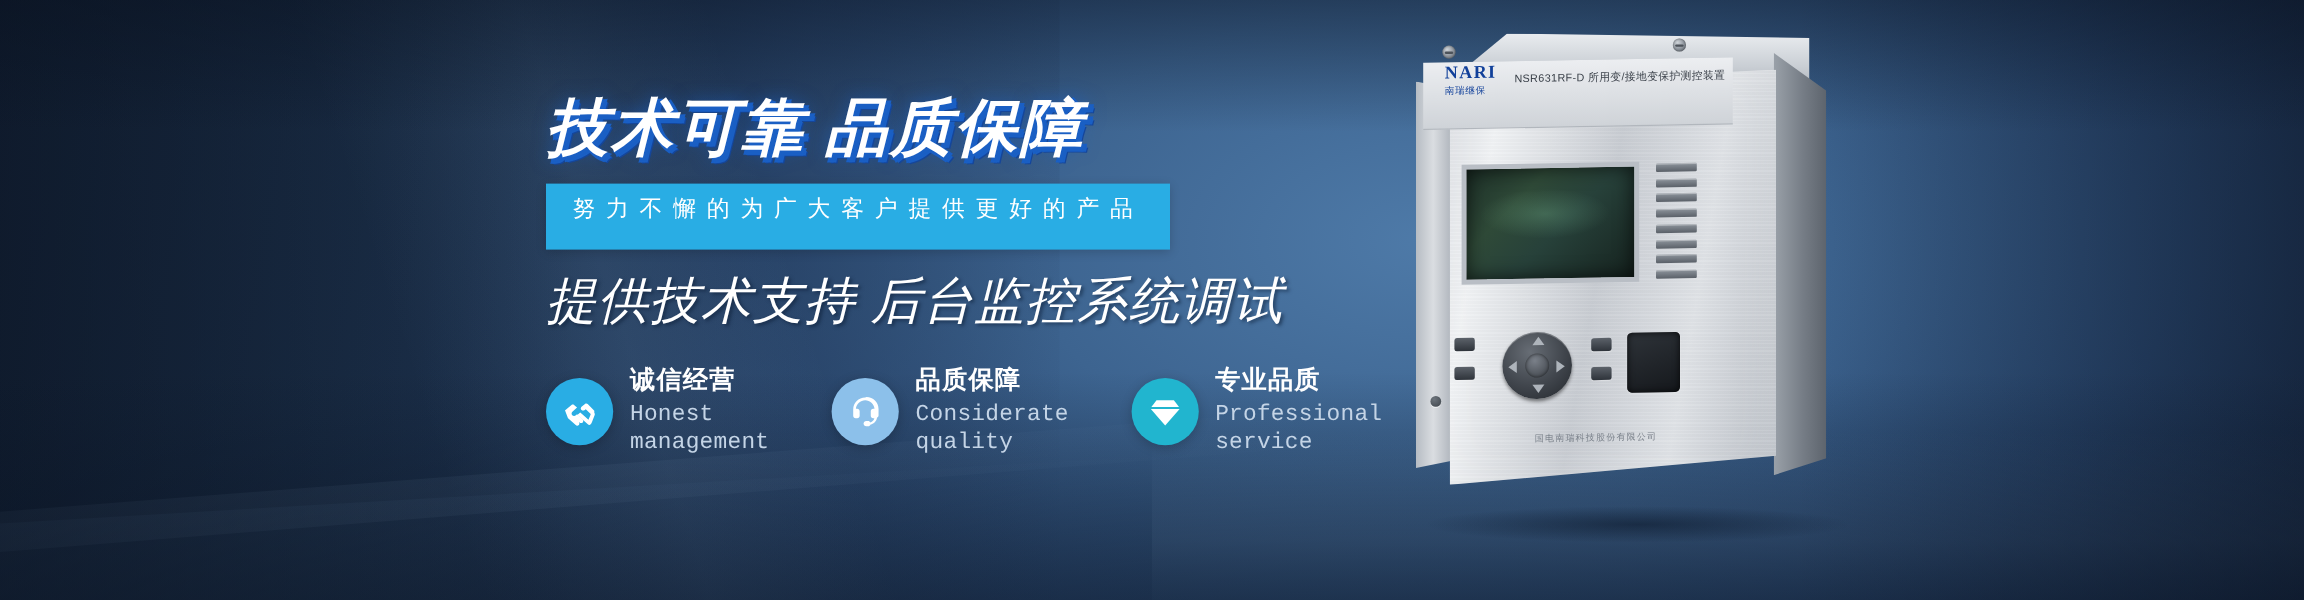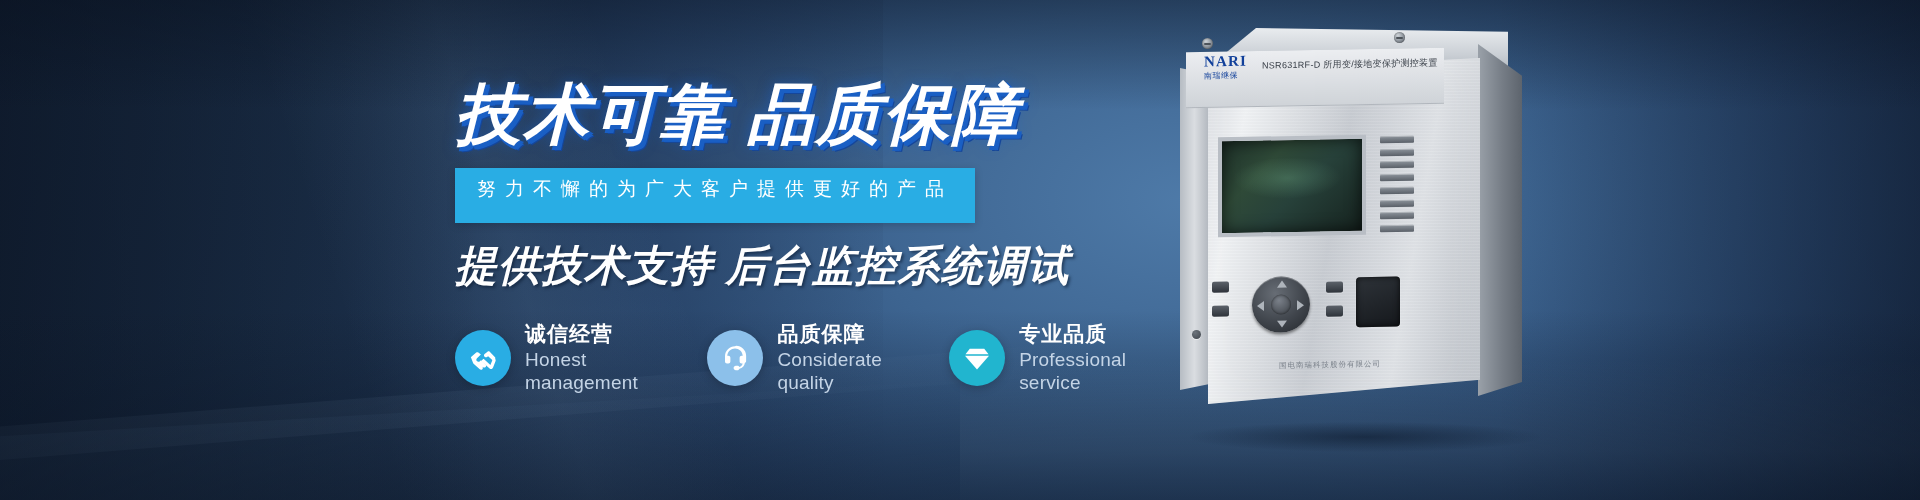--- a/index.html
+++ b/index.html
@@ -45,44 +45,44 @@
   }
   .bg-floor {
     position:absolute; left:50%; bottom:0; width:52%; height:28%;
     background:linear-gradient(180deg, rgba(120,160,205,0.00) 0%, rgba(135,175,215,0.14) 65%, rgba(90,130,175,0.10) 100%);
   }
 
   
   .copy { position:absolute; left:455px; top:80px; width:690px; }
 
   .headline {
-    font-size:66px; line-height:1.06; font-weight:bold; font-style:italic;
+    font-size:52px; line-height:1.06; font-weight:bold; font-style:italic;
     color:#ffffff; letter-spacing:2px; white-space:nowrap;
     text-shadow:
        3px 3px 0 #1a5fc4, 4px 4px 0 #1a5fc4, 2px 4px 0 #1a5fc4,
        4px 2px 0 #1a5fc4, 5px 5px 0 #15469a, 0 0 14px rgba(25,95,200,0.65);
   }
 
   .subbar {
     margin-top:18px; display:inline-block;
     background:#29ade4; color:#ffffff;
     padding:8px 22px 21px 22px;
     font-size:19px; letter-spacing:9px; white-space:nowrap;
     box-shadow:0 2px 8px rgba(0,0,0,0.18);
   }
 
   .headline2 {
     margin-top:20px;
-    font-size:42px; line-height:1.1; font-weight:bold; font-style:italic;
+    font-size:42px; line-height:1.1; font-weight:normal; font-style:italic;
     color:#ffffff; letter-spacing:1px; white-space:nowrap;
     text-shadow:2px 2px 3px rgba(10,25,50,0.55);
   }
 
   
-  .features { display:flex; align-items:center; gap:52px; margin-top:32px; }
+  .features { display:flex; align-items:center; gap:52px; margin-top:32px;font-family:Liberation Mono, monospace; }
   .feature { display:flex; align-items:center; gap:14px; }
   .f-icon {
     width:56px; height:56px; border-radius:50%;
     display:flex; align-items:center; justify-content:center;
     flex:0 0 56px;
     box-shadow:0 2px 10px rgba(0,0,0,0.22);
   }
   .f-icon svg { width:30px; height:30px; fill:#ffffff; }
   .f-text { line-height:1.2; }
   .f-cn { font-size:21px; color:#ffffff; font-weight:bold; letter-spacing:1px; }

